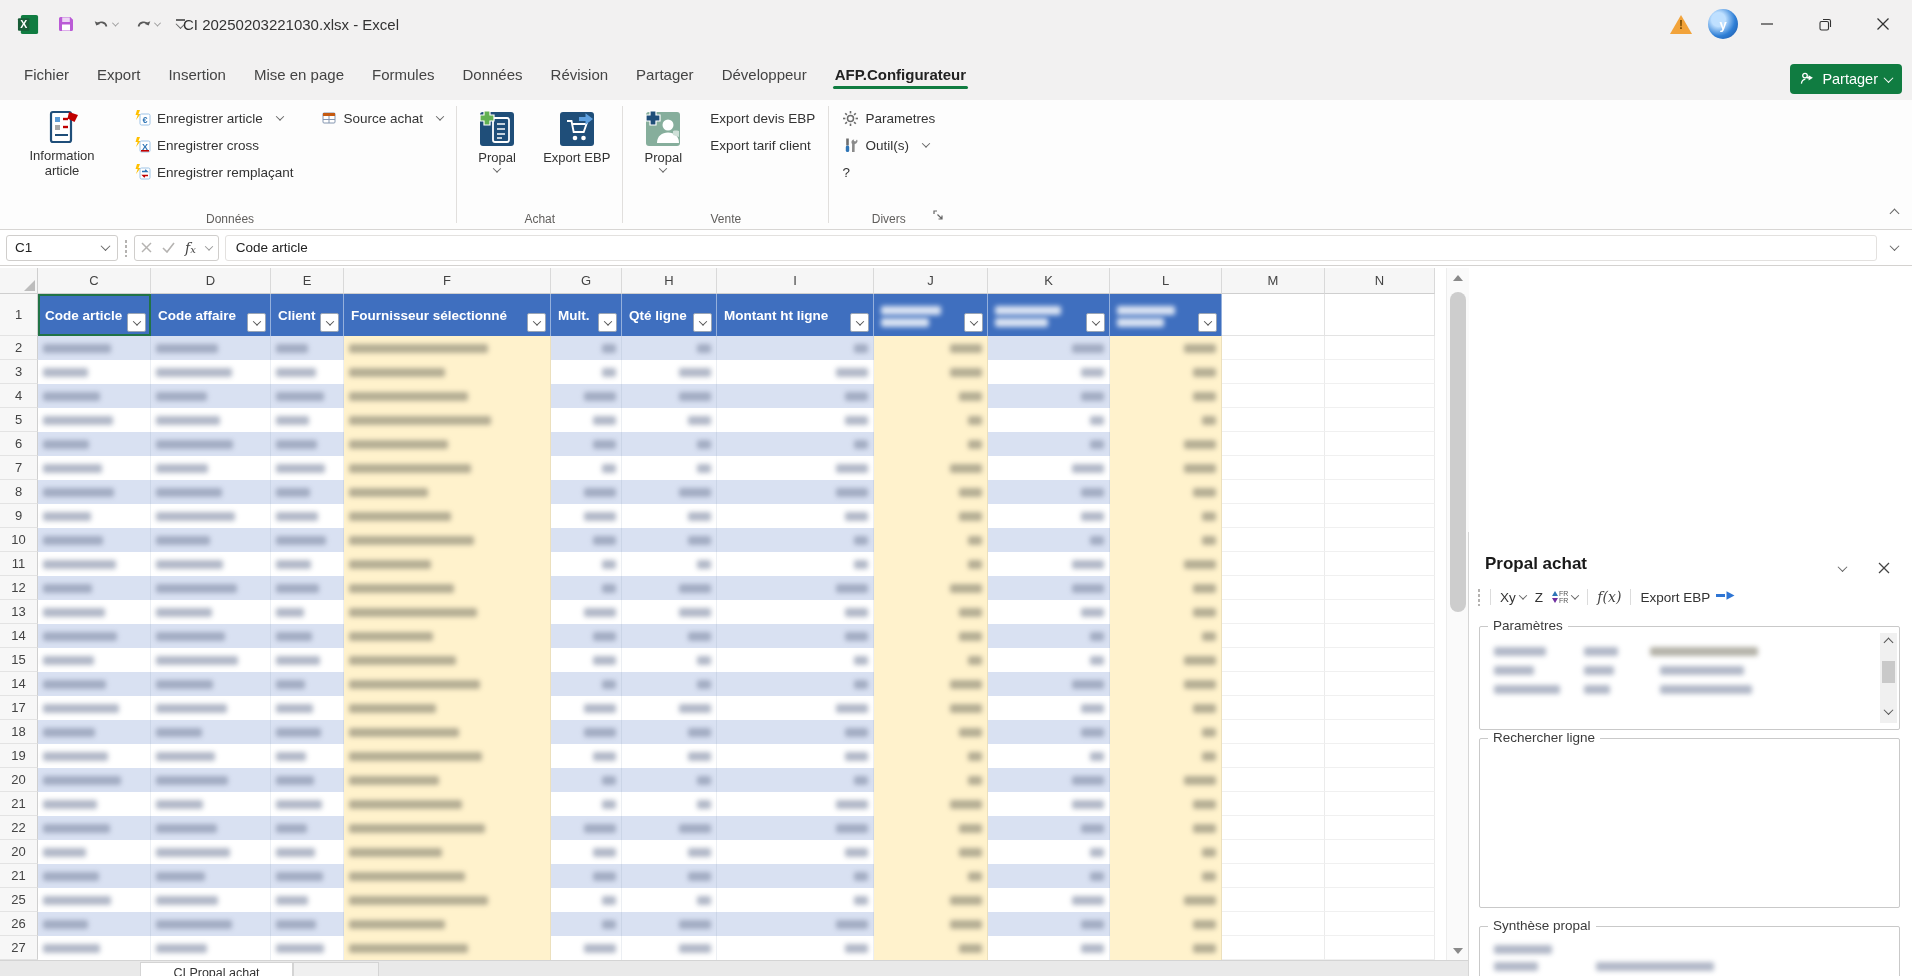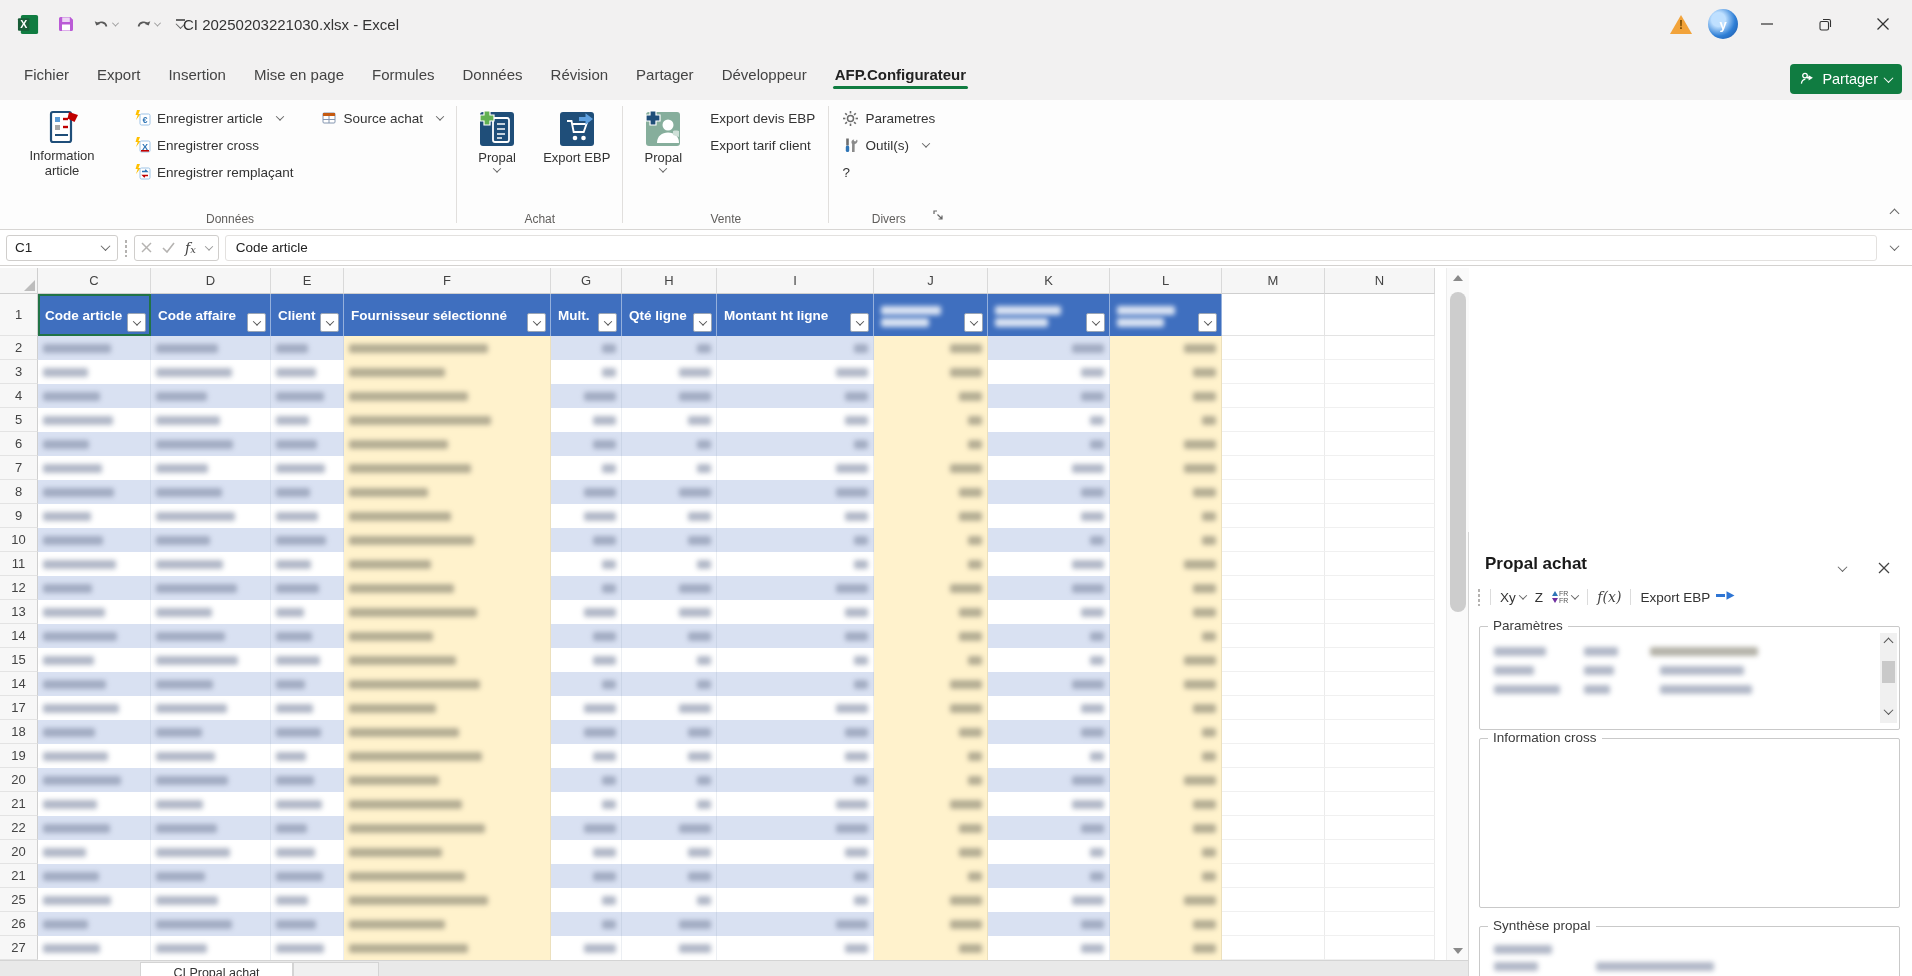--- a/index.html
+++ b/index.html
@@ -1509,21 +1509,21 @@
             </div>
         </div>
         <div class="pscroll">
           <span class="cv up" style="position:absolute;left:5px;top:6px;"></span>
           <span style="position:absolute;left:2px;top:28px;width:13px;height:22px;background:#c9c9c9;"></span>
           <span class="cv" style="position:absolute;left:5px;bottom:8px;"></span>
         </div>
       </div>
 
       <div class="fieldset" style="top:206px;height:168px;">
-        <span class="legend">Information cross</span>
+        <span class="legend">Rechercher ligne</span>
       </div>
 
       <div class="fieldset" style="top:394px;height:572px;">
         <span class="legend">Synthèse propal</span>
 
         <div style="position:absolute;left:14px;top:18px;">
           <div class="brow" style="margin-bottom:8px;">
               <span class="blob" style="width:58px;"></span>
             </div>
           <div class="brow" style="margin-bottom:8px;">

